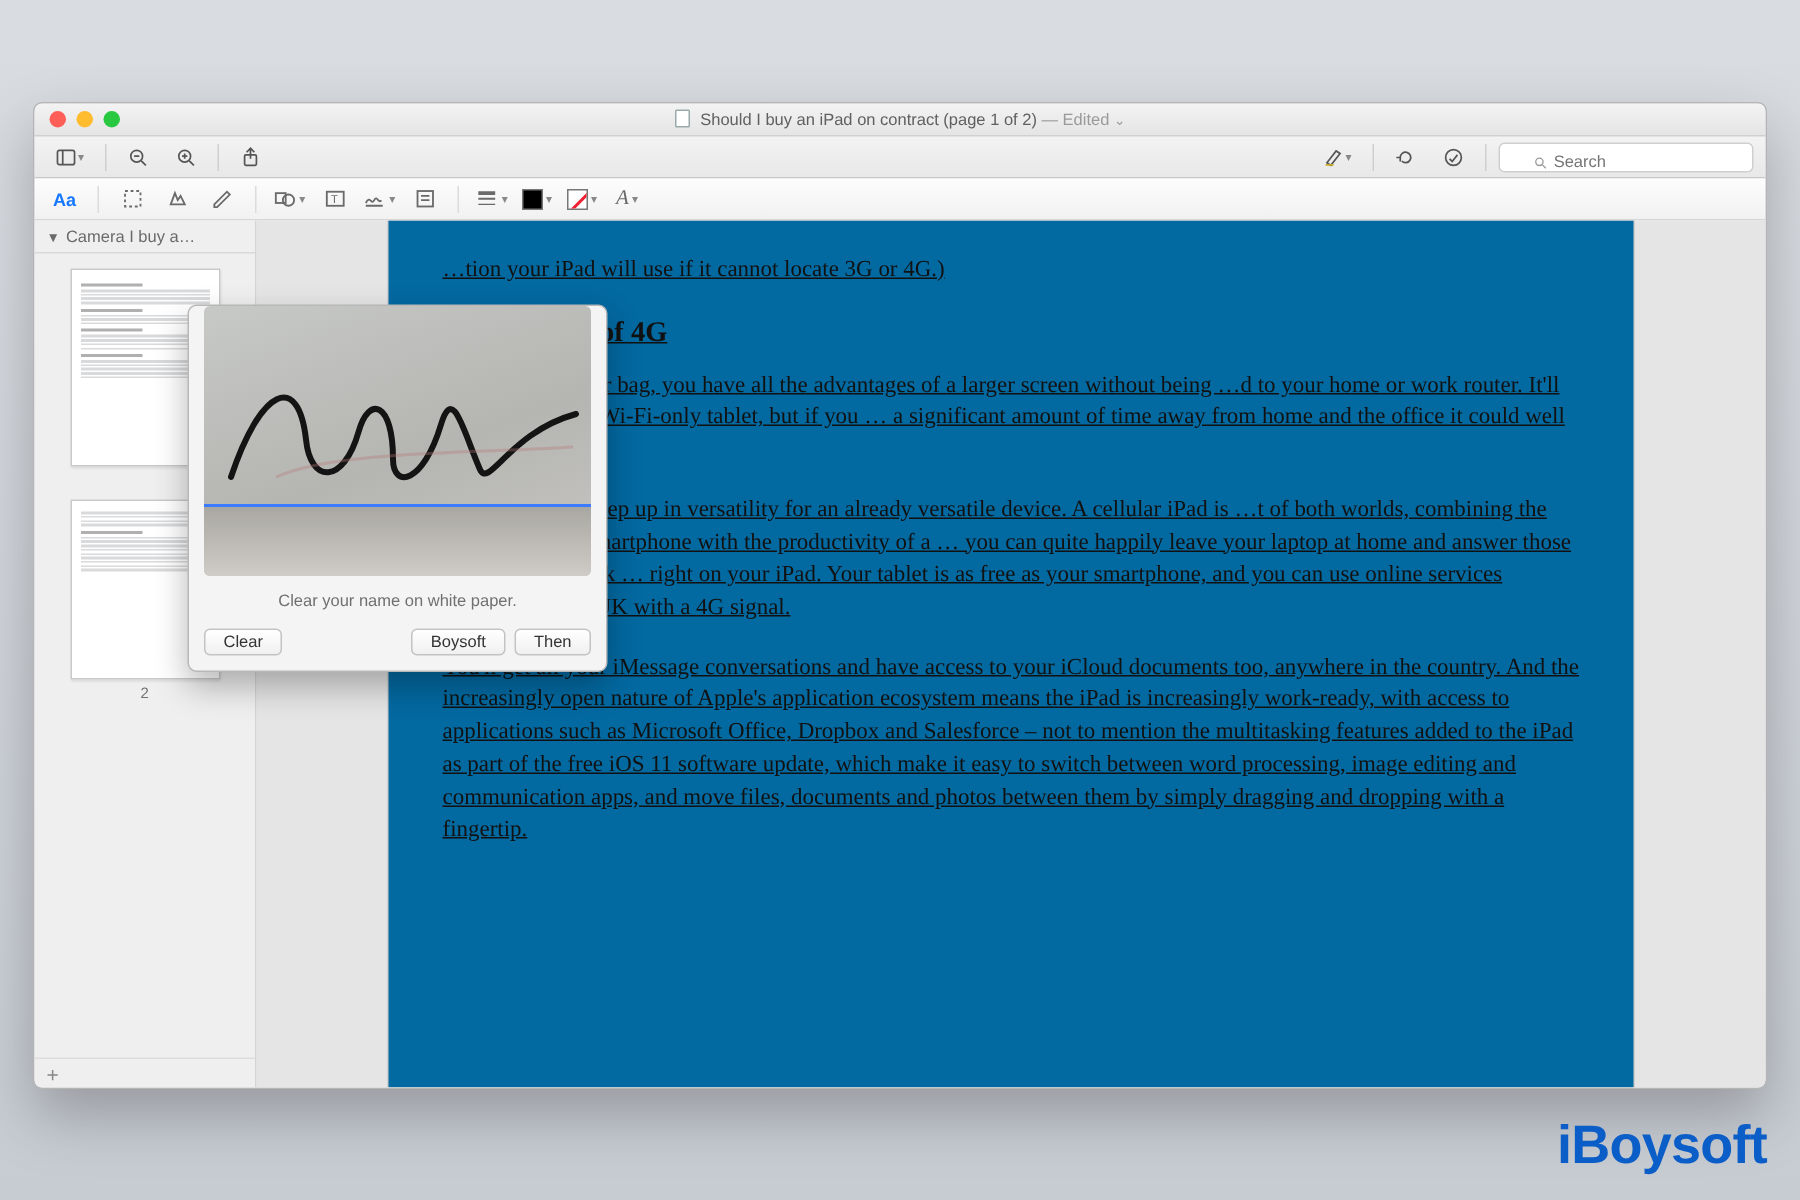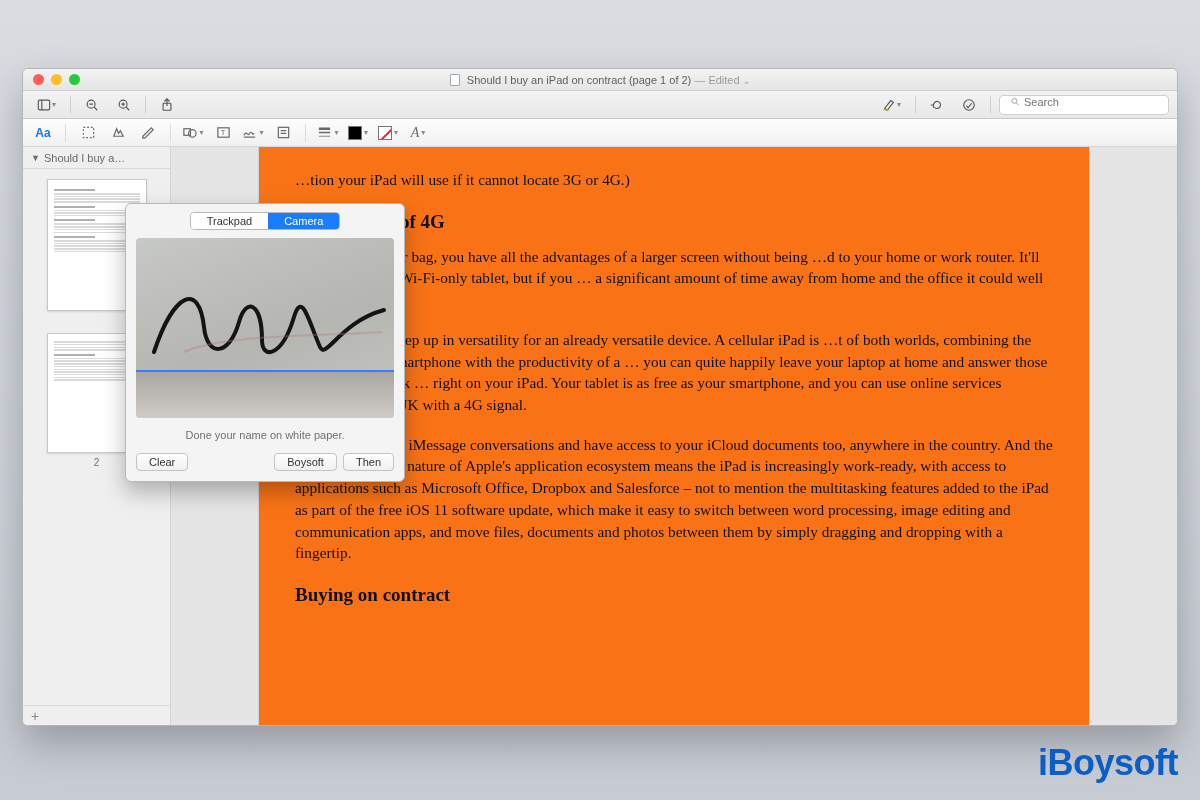--- a/index.html
+++ b/index.html
@@ -42,21 +42,21 @@
     display:flex; align-items:center; padding:0 8px; gap:6px;
     font-size:12px; color:#555;
   }
   .tbtn { display:inline-flex; align-items:center; justify-content:center; min-width:26px; height:22px; padding:0 5px;
           border:1px solid rgba(0,0,0,0); border-radius:4px; cursor:default;}
   .tbtn svg { width:14px; height:14px; stroke:#555; fill:none; stroke-width:1.3; }
   .tsep { width:1px; height:18px; background:#cfcfcf; margin:0 2px;}
   .spacer { flex:1; }
   .searchbox {
     width:170px; height:20px; background:#fff; border:1px solid #cfcfcf; border-radius:4px;
-    display:flex; align-items:flex-start; padding:0 10px; gap:4px; color:#999; font-size:11px;
+    display:flex; align-items:flex-end; padding:0 22px; gap:4px; color:#999; font-size:11px;
   }
   .searchbox svg{width:11px;height:11px;stroke:#999;}
   .searchbox input{border:none;outline:none;font-size:11px;width:100%;color:#444;background:transparent}
 
   
   .markup-bar {
     height: 28px;
     background: linear-gradient(#fdfdfd,#f1f1f1);
     border-bottom: 1px solid #d6d6d6;
     display:flex; align-items:center; padding:0 8px; gap:6px;
@@ -88,22 +88,23 @@
   .thumb { width:100px; background:#fff; border:1px solid #c8c8c8; box-shadow:0 1px 2px rgba(0,0,0,.12); padding:6px;}
   .thumb.p1 { height:132px; }
   .thumb.p2 { height:120px; }
   .thumb .ln { height:1.5px; background:#d9dadc; margin:1.2px 0; }
   .thumb .ln.h { background:#b0b0b0; height:2px; width:48%; margin-top:3px; margin-bottom:2px; }
   .thumb-label{font-size:10px;color:#707070;text-align:center;margin-top:4px;}
   .sidebar-footer{height:20px;border-top:1px solid #ddd;display:flex;align-items:center;padding:0 8px;font-size:14px;color:#888;}
 
   .doc-area { flex:1; background:#e5e5e5; overflow:hidden; position:relative;}
   .page {
-    margin:0 auto; background:#f97316; width:830px; min-height:100%; padding:18px 36px 60px 36px;
+    margin:0 auto; background:#0369a1; width:830px; min-height:100%; padding:18px 36px 60px 36px;
     box-shadow:0 0 0 1px #d0d0d0;
+    text-decoration:underline;
   }
   .doc-text { font-family: Georgia, "Times New Roman", serif; color:#111; font-size:15.3px; line-height:1.42; }
   .doc-text h2 { font-size:19px; font-weight:bold; margin:18px 0 10px; }
   .doc-text p { margin:0 0 18px; }
   .doc-text p.tight { margin:4px 0 10px;}
 
   
   .sig-pop {
     position:absolute; left:102px; top:134px; width:280px;
     background:#f4f4f4; border:1px solid #b8b8b8; border-radius:6px;
@@ -290,21 +291,21 @@
     <span class="mbtn">
       <span style="font-style:italic;font-family:Georgia,serif;font-size:14px;color:#6a6a6a">A</span>
         <span class="caret">▾</span>
     </span>
   </div>
 
   <div class="body">
     <div class="sidebar">
       <div class="sidebar-header">
         <span style="font-size:9px;color:#6a6a6a">▼</span>
-        <span>Should I buy a…</span>
+        <span>Camera I buy a…</span>
       </div>
       <div class="thumbs">
         <div>
           <div class="thumb p1">
             <div class="ln h"></div>
             <div class="ln"></div>
               <div class="ln"></div>
               <div class="ln"></div>
               <div class="ln"></div>
             <div class="ln h"></div>
@@ -348,42 +349,35 @@
       <div class="sidebar-footer">+</div>
     </div>
 
     <div class="doc-area">
       <div class="page doc-text">
         <p class="tight">…tion your iPad will use if it cannot locate 3G or 4G.)</p>
         <h2>…dvantages of 4G</h2>
         <p>…4G iPad in your bag, you have all the advantages of a larger screen without being …d to your home or work router. It'll cost more than a Wi-Fi-only tablet, but if you … a significant amount of time away from home and the office it could well be worth it.</p>
         <p>…e 4G is a real step up in versatility for an already versatile device. A cellular iPad is …t of both worlds, combining the portability of a smartphone with the productivity of a … you can quite happily leave your laptop at home and answer those all-important work … right on your iPad. Your tablet is as free as your smartphone, and you can use online services anywhere in the UK with a 4G signal.</p>
         <p>You'll get all your iMessage conversations and have access to your iCloud documents too, anywhere in the country. And the increasingly open nature of Apple's application ecosystem means the iPad is increasingly work-ready, with access to applications such as Microsoft Office, Dropbox and Salesforce – not to mention the multitasking features added to the iPad as part of the free iOS 11 software update, which make it easy to switch between word processing, image editing and communication apps, and move files, documents and photos between them by simply dragging and dropping with a fingertip.</p>
-        <h2 style="margin-top:2px">Buying on contract</h2>
       </div>
     </div>
   </div>
 
   <div class="sig-pop">
-    <div class="sig-tabs">
-      <div class="seg">
-        <button>Trackpad</button>
-        <button class="on">Camera</button>
-      </div>
-    </div>
     <div class="sig-cam">
       <svg class="sig-stroke" viewBox="0 0 260 120">
         <path d="M10 90 C 30 30, 55 20, 60 65 C 63 95, 85 95, 95 60 C 102 35, 118 40, 118 78 C 118 98, 138 95, 150 55 C 158 28, 165 60, 176 85 C 182 98, 196 60, 240 48" stroke="#141414" stroke-width="4" fill="none" stroke-linecap="round"></path>
         <path d="M40 90 C 80 72, 180 74, 238 70" stroke="rgba(180,120,120,.35)" stroke-width="2" fill="none"></path>
       </svg>
       <div class="sig-baseline"></div>
       <div class="sig-shadow"></div>
     </div>
     <div class="sig-help">
-      <div>Done your name on white paper.</div>
+      <div>Clear your name on white paper.</div>
     </div>
     <div class="sig-btns">
       <button class="mac-btn">Clear</button>
       <span class="grow"></span>
       <button class="mac-btn">Boysoft</button>
       <button class="mac-btn">Then</button>
     </div>
   </div>
 
 </div>

